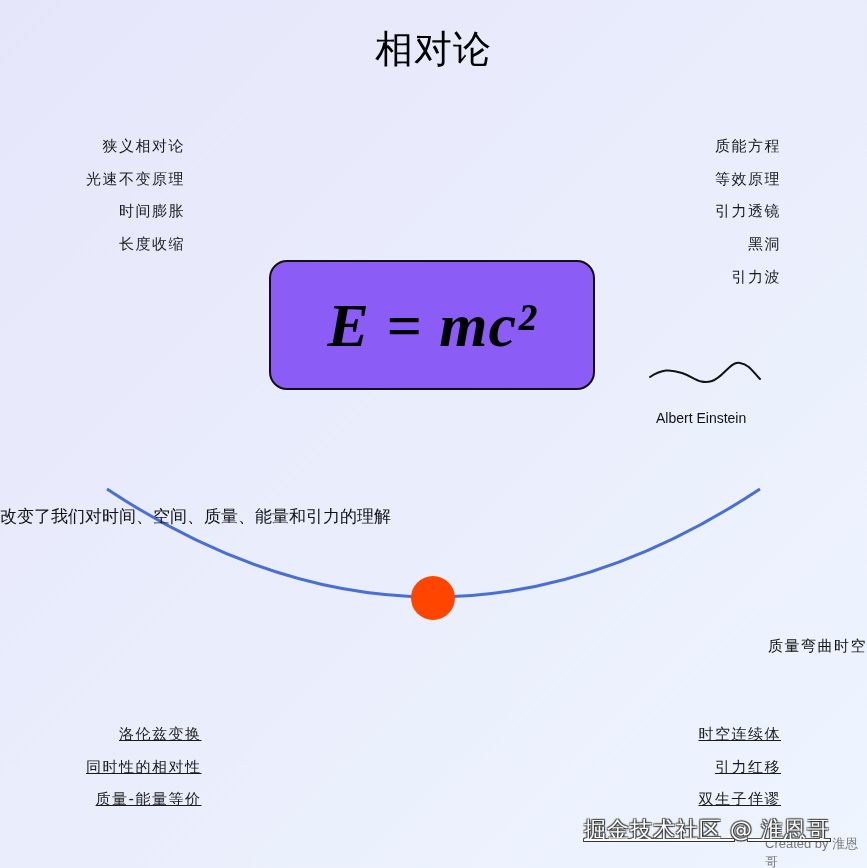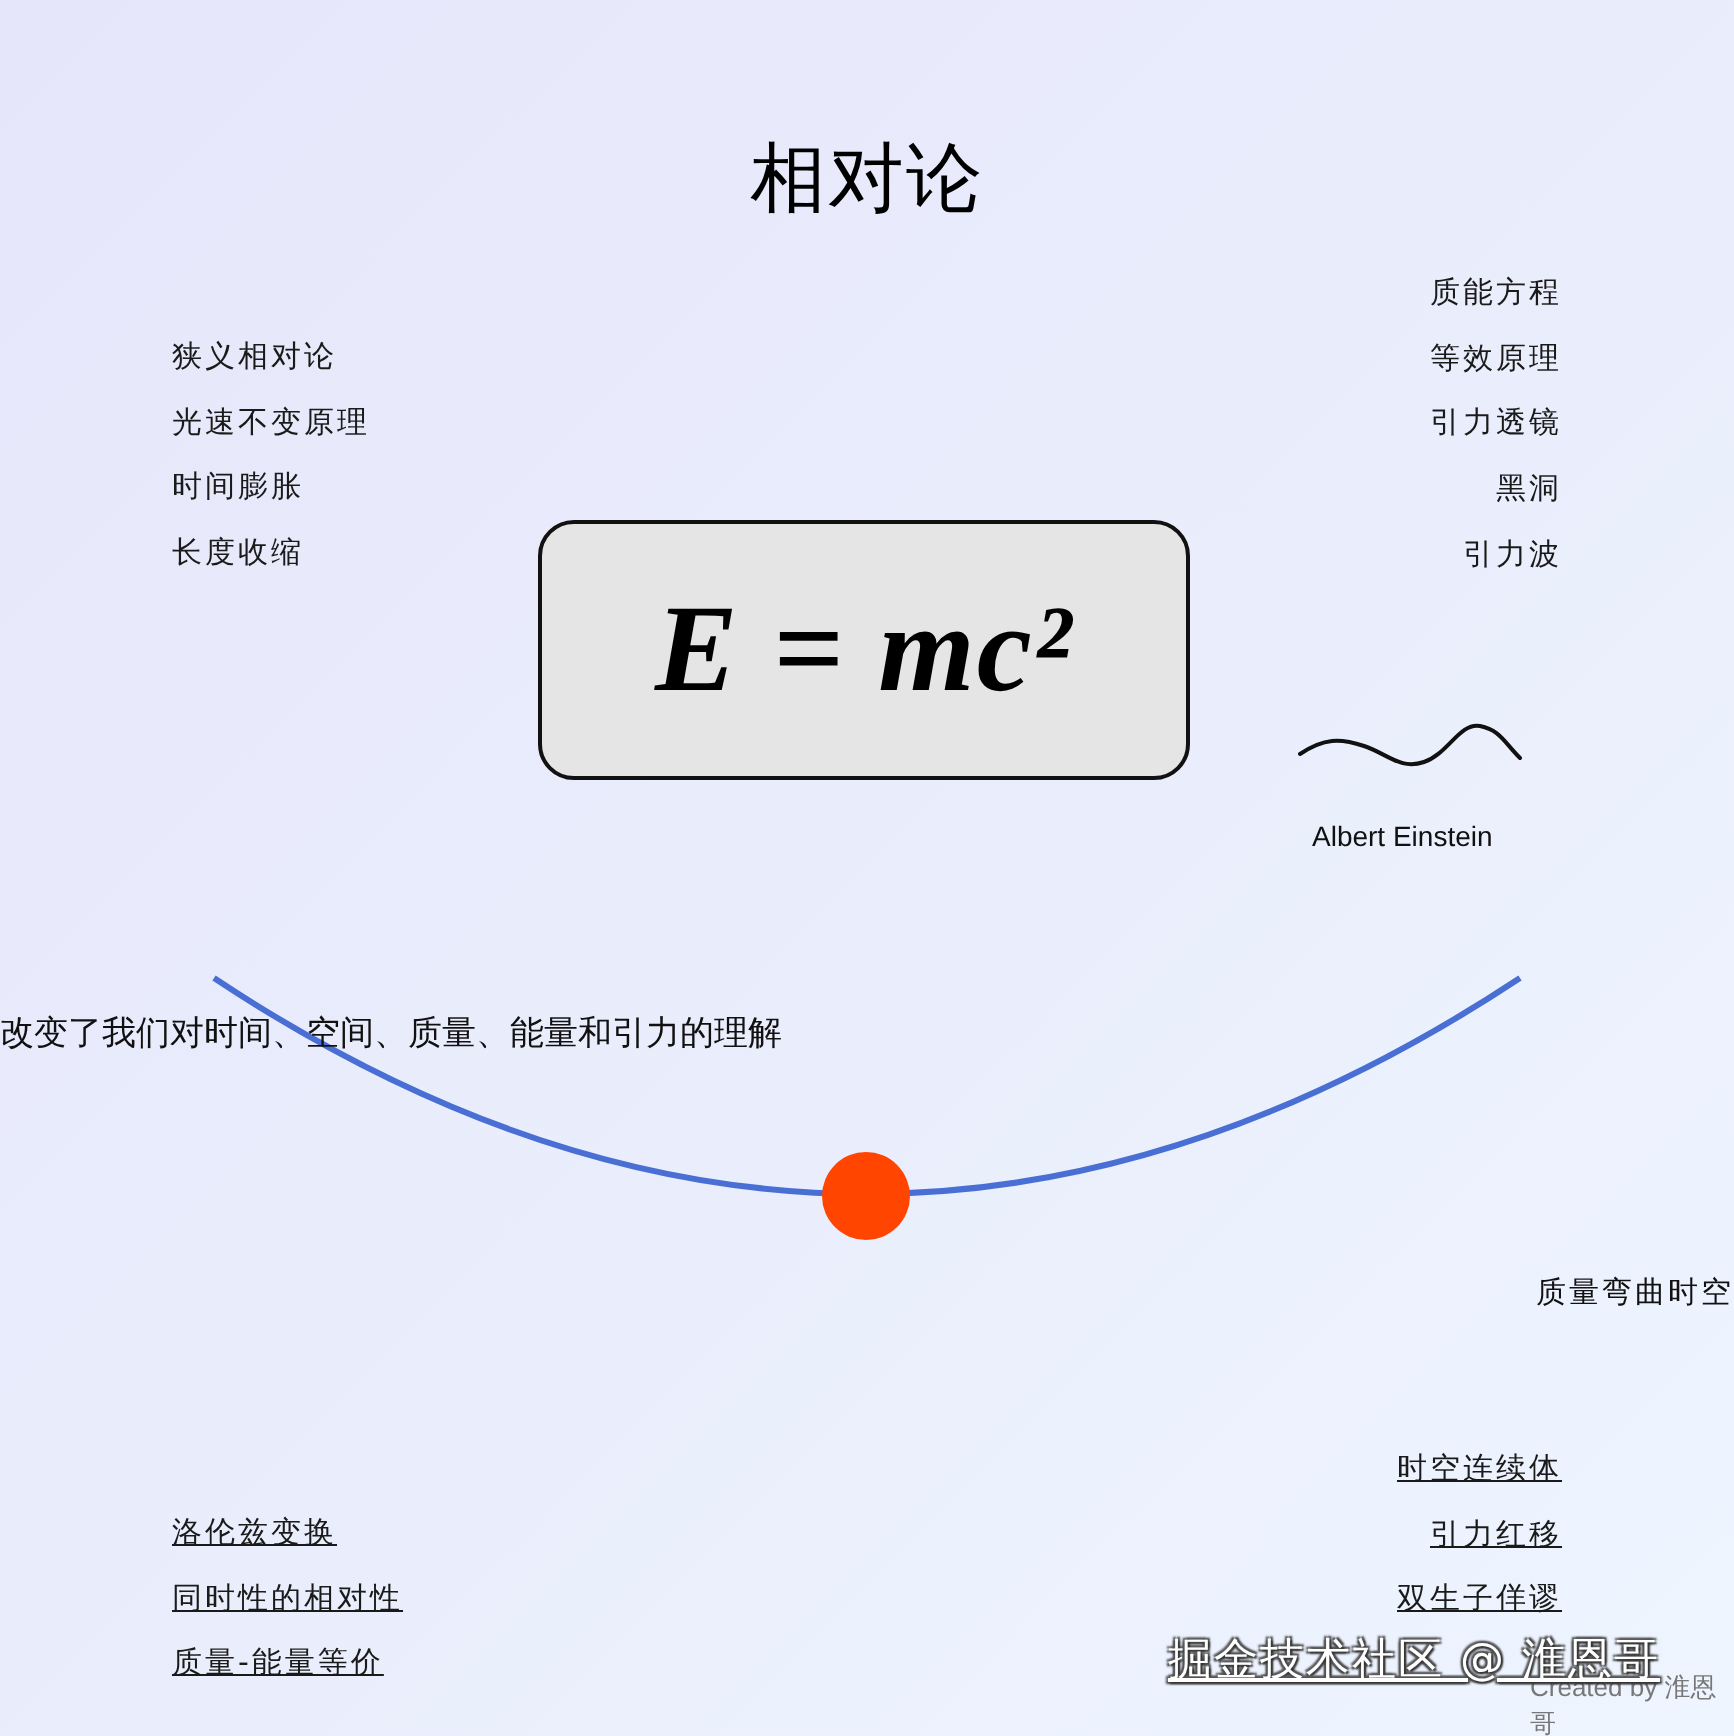--- a/index.html
+++ b/index.html
@@ -4,31 +4,31 @@
   <style>
     html, body { margin: 0; padding: 0; }
     body {
       width: 867px; height: 868px; overflow: hidden; position: relative;
       background: linear-gradient(135deg, #e6e6fa 0%, #eaeefc 55%, #eef5ff 100%);
       font-family: "DejaVu Sans", "Liberation Sans", sans-serif;
       color: #1a1a1a;
     }
     .title {
       position: absolute; top: 24px; left: 0; width: 867px; text-align: center;
-      font-size: 38px; font-weight: normal; color: #000; letter-spacing: 1px; margin-top: 40px;
+      font-size: 38px; font-weight: normal; color: #000; letter-spacing: 1px;
     }
     .list { position: absolute; font-size: 15px; letter-spacing: 1.5px; }
     .list div { height: 32.7px; line-height: 22px; }
-    .list.left { left: 86px; text-align: left; margin-top: 32px; }
+    .list.left { left: 86px; text-align: right; }
     .list.right { right: 86px; text-align: right; }
     #list-top-left, #list-top-right { top: 135px; }
     #list-bottom-left, #list-bottom-right { top: 723px; text-decoration: underline; }
     .formula-box {
       position: absolute; left: 269px; top: 260px; width: 326px; height: 130px;
-      background: #e5e5e5; border: 2.5px solid #111; border-radius: 18px;
+      background: #8b5cf6; border: 2.5px solid #111; border-radius: 18px;
       box-sizing: border-box; display: flex; align-items: center; justify-content: center;
     }
     .formula {
       font-family: "Liberation Serif", "DejaVu Serif", serif;
       font-weight: bold; font-style: italic; font-size: 62px; color: #000;
       letter-spacing: 1px;
     }
     .signature { position: absolute; left: 648px; top: 355px; width: 116px; height: 40px; }
     .sig-name {
       position: absolute; left: 656px; top: 410px; font-size: 14px;

